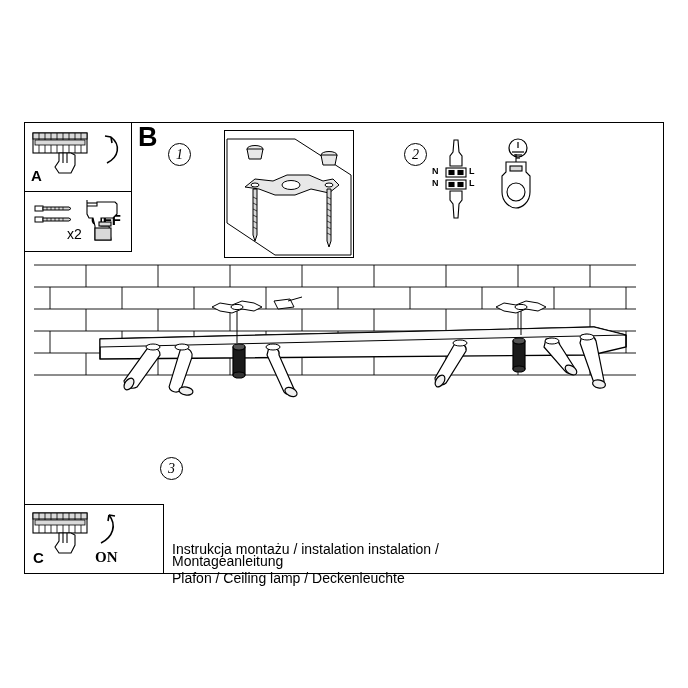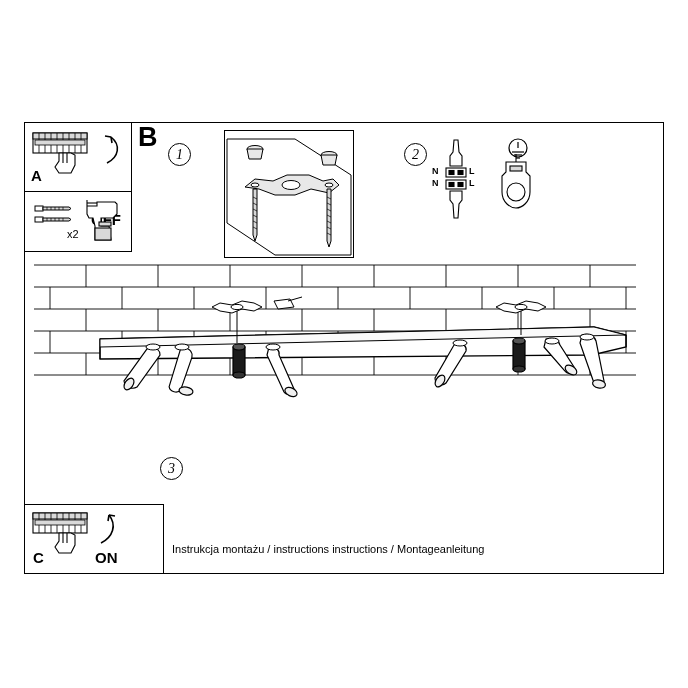--- a/index.html
+++ b/index.html
@@ -29,21 +29,21 @@
   .lbl-big {
     font-size: 27px;
     font-weight: bold;
     letter-spacing: .5px;
   }
   .lbl-med {
     font-size: 15px;
     font-weight: bold;
   }
   .tiny {
-    font-size: 11px;
+    font-size: 14px;
     line-height: 12px;
   }
   .circ-num {
     width: 23px; height: 23px;
     border: 1.4px solid #000;
     border-radius: 50%;
     display: flex; align-items: center; justify-content: center;
     font-size: 14px;
     font-style: italic;
     font-family: "Liberation Serif", serif;
@@ -412,18 +412,19 @@
       <path d="M34 28 L34 36 L30 42 L34 48 L46 48 L50 40 L50 30 L46 28 Z"></path>
       <path d="M38 28 L38 38" fill="none"></path>
       <path d="M42 28 L42 38" fill="none"></path>
     </g>
     <g fill="none" stroke="#000" stroke-width="1.6">
       <path d="M76 38 C 88 32, 92 20, 84 10"></path>
       <path d="M84 10 L83 16 M84 10 L90 11"></path>
     </g>
   </svg>
   <div class="abs lbl-med" style="left:8px; top:44px;">C</div>
-  <div class="abs lbl-med" style="left:70px; top:44px;">ON</div>
+  <div class="abs lbl-med" style="left:70px; top:44px;font-family:Liberation Serif, serif;">ON</div>
 </div>
 
 <div class="abs" id="footer-text">
-  <div class="tiny">Instrukcja montażu / instructions instructions / Montageanleitung</div>
+  <div class="tiny">Instrukcja montażu / instalation instalation / Montageanleitung</div>
+  <div class="tiny" style="margin-top:5px;">Plafon / Ceiling lamp / Deckenleuchte</div>
 </div>
 
 </body></html>

